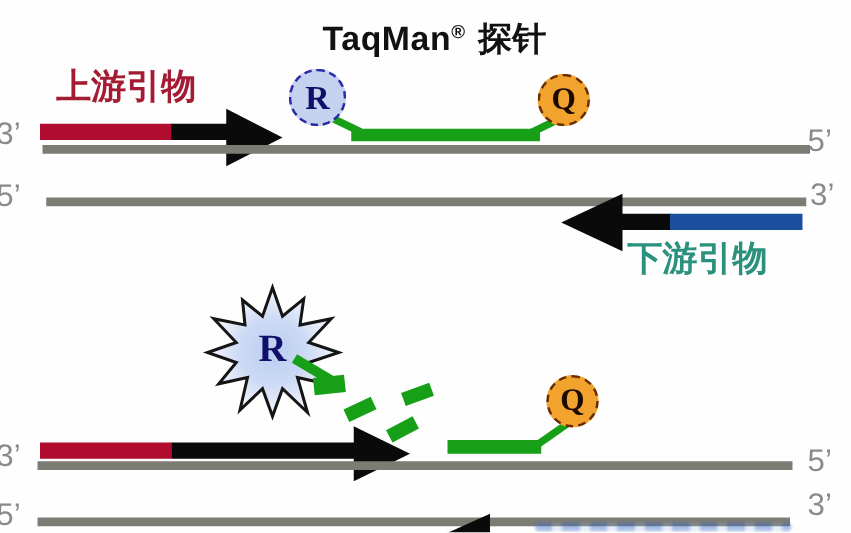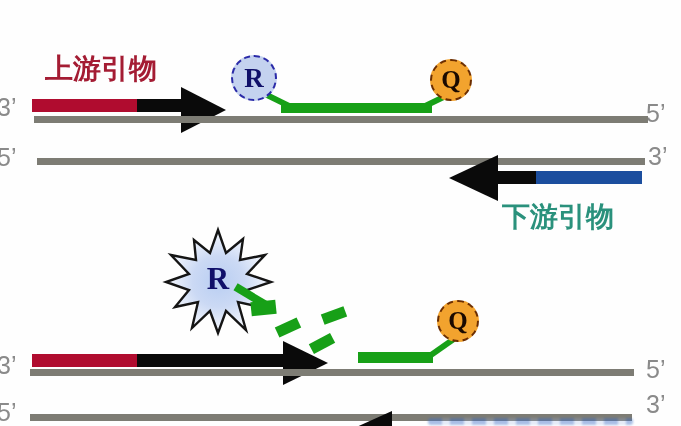--- a/index.html
+++ b/index.html
@@ -8,21 +8,21 @@
     overflow:hidden;font-family:"Liberation Sans",sans-serif;
   }
   .title{
     position:absolute;left:258px;top:13px;font-size:27px;font-weight:bold;
     color:#111;letter-spacing:0.5px;white-space:nowrap;
   }
   .title sup{font-size:15px;font-weight:bold;}
   .title .suffix{margin-left:10px;}
   .cjk-label{position:absolute;font-size:28px;font-weight:bold;white-space:nowrap;text-align:right;}
   .upstream{left:45px;top:50px;color:#A41C33;}
-  .downstream{left:502px;top:198px;color:#2A917C;}
+  .downstream{left:502px;top:188px;color:#2A917C;}
   .end-label{position:absolute;font-size:25px;color:#8A8A8A;white-space:nowrap;}
   .strand{position:absolute;height:7px;background:#7D7C74;}
   .bar-red{position:absolute;height:13px;background:#B00C2F;}
   .bar-black{position:absolute;height:13px;background:#0A0A0A;}
   .bar-blue{position:absolute;height:13px;background:#1C4E9E;}
   .bar-green{position:absolute;background:#17A017;}
   .tri-right{position:absolute;width:0;height:0;
     border-top:23px solid transparent;border-bottom:23px solid transparent;
     border-left:45px solid #0A0A0A;}
   .tri-left{position:absolute;width:0;height:0;
@@ -49,20 +49,23 @@
     position:absolute;left:428px;top:418px;width:205px;height:7px;border-radius:3px;
     background:repeating-linear-gradient(90deg,rgba(60,110,200,.55) 0 14px,rgba(150,180,230,.3) 14px 22px);
     filter:blur(1.2px);opacity:.8;
   }
 </style>
 </head>
 <body>
 
 <div class="stage">
 
+  <div class="title">
+    <span>TaqMan</span><sup>®</sup><span class="suffix">探针</span>
+  </div>
 
   <div class="cjk-label upstream">上游引物</div>
 
   <span class="end-label" style="left:-3px;top:93px;">3’</span>
   <span class="end-label" style="left:646px;top:99px;">5’</span>
 
   <div class="bar-red" style="left:32px;top:99px;width:106px;"></div>
   <div class="bar-black" style="left:137px;top:99px;width:47px;"></div>
   <div class="tri-right" style="left:181px;top:87px;"></div>
 

